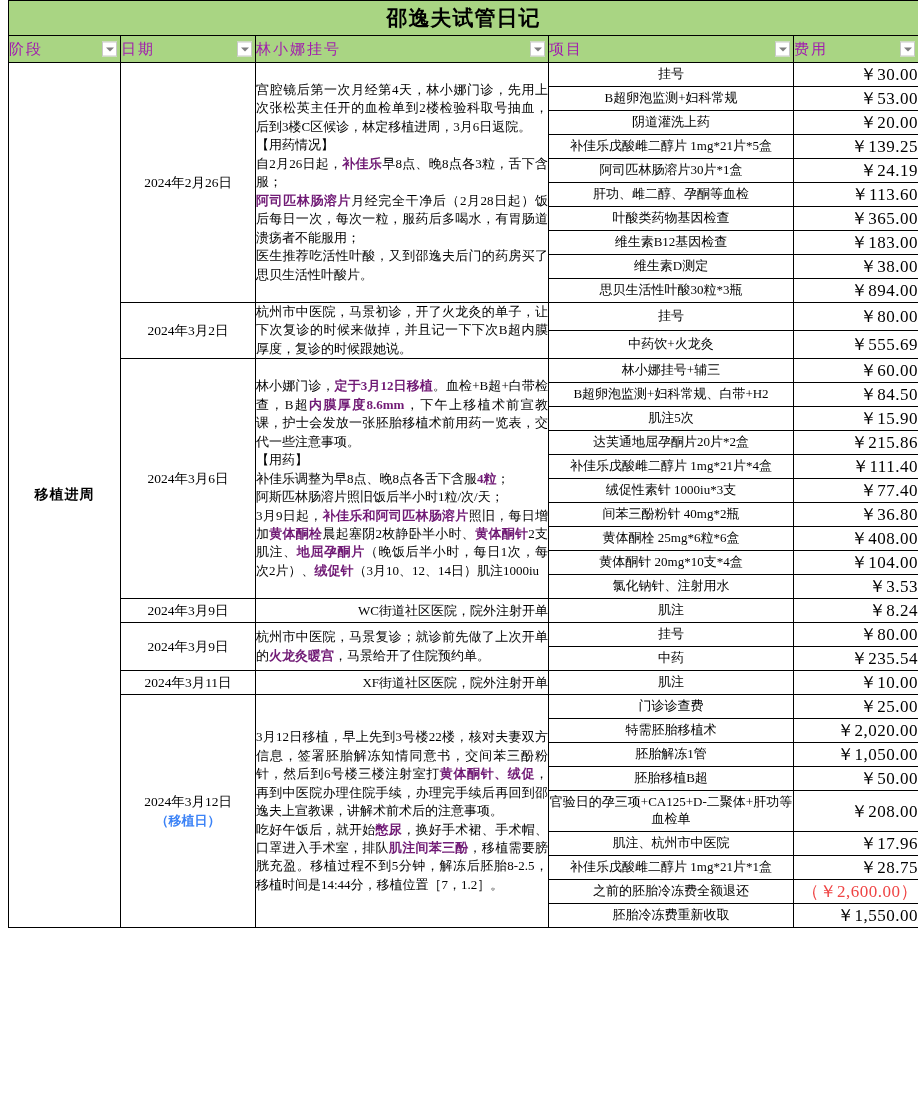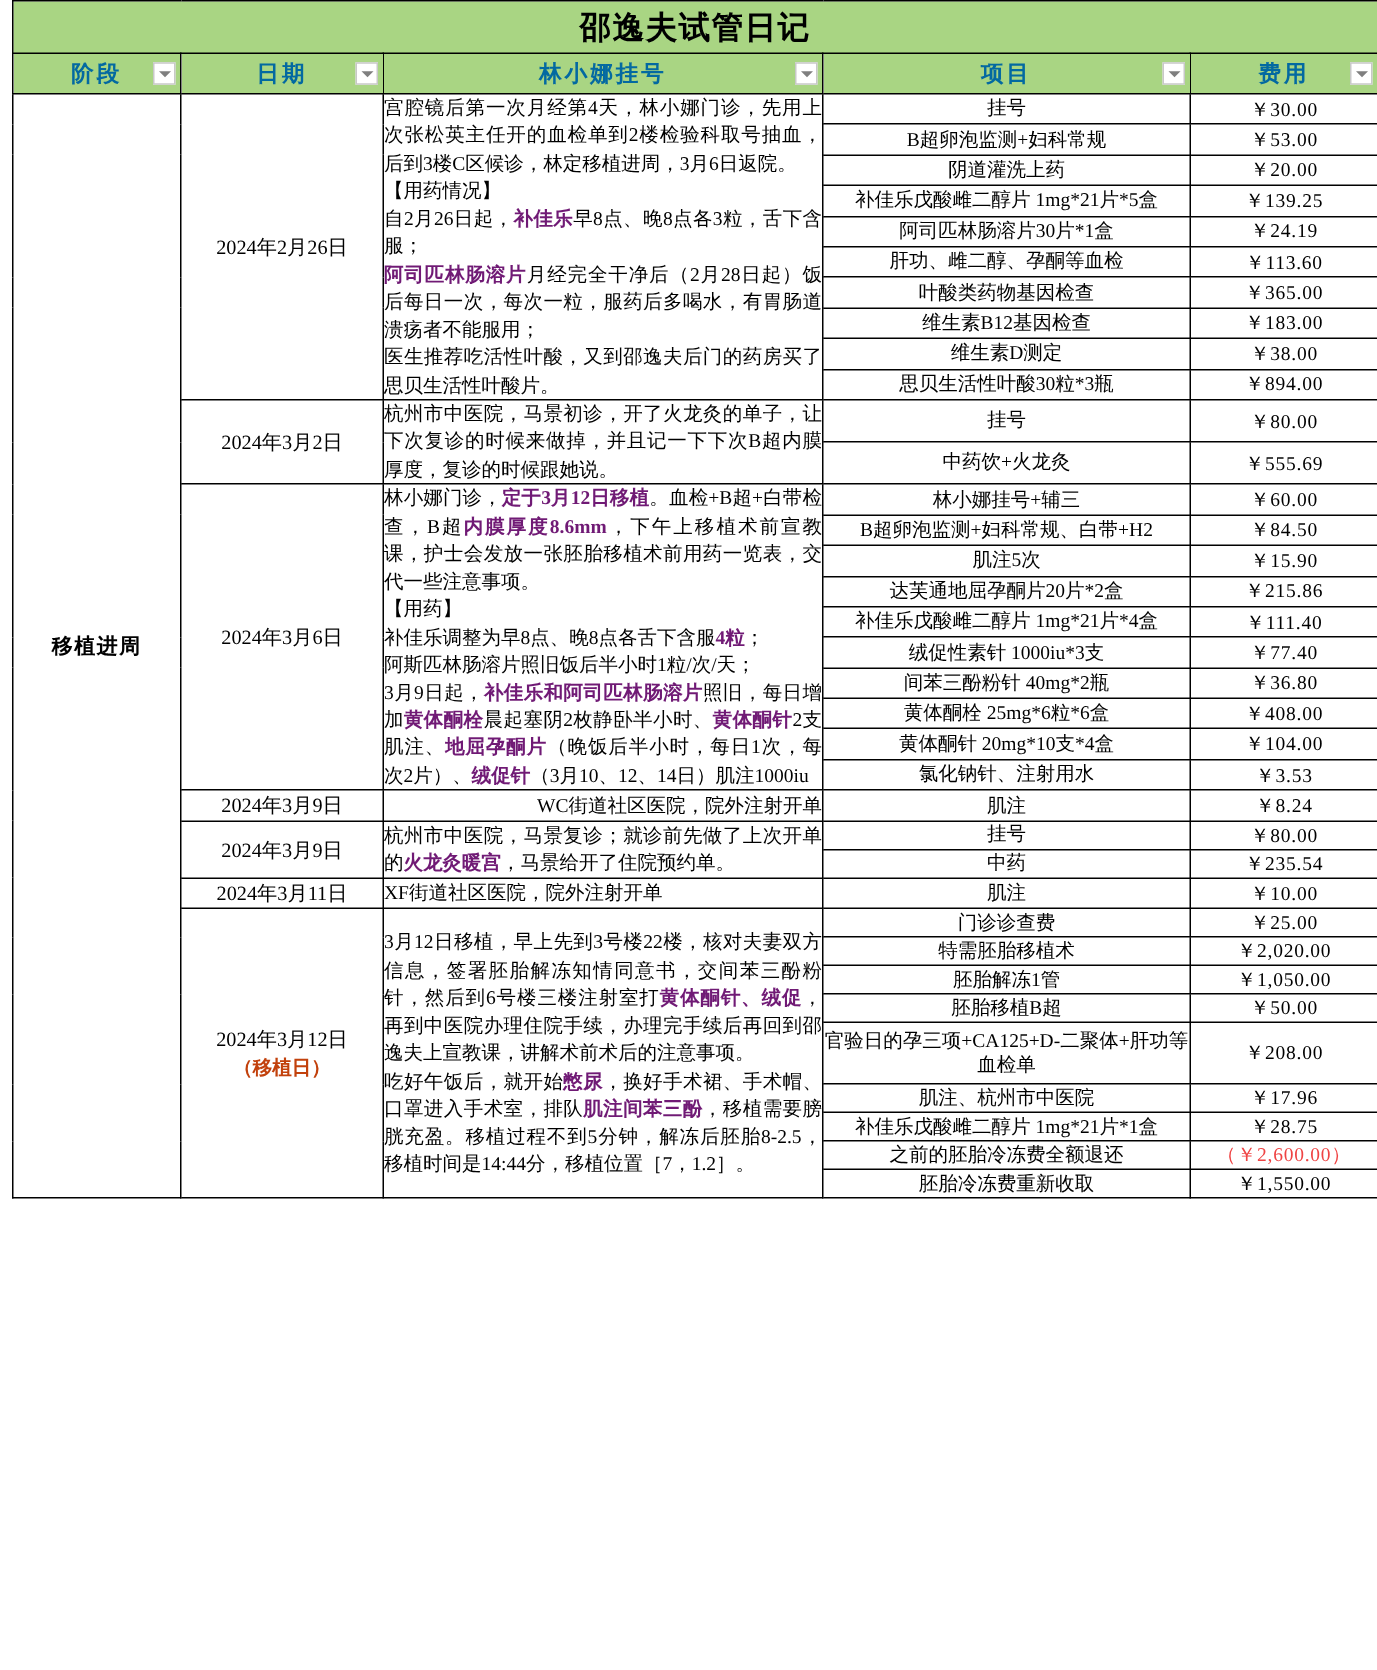--- a/index.html
+++ b/index.html
@@ -39,26 +39,26 @@
     text-align: center;
     font-weight: bold;
     font-size: 21px;
     height: 34px;
     letter-spacing: 1px;
     color: #000;
   }
   
   .hdr {
     background: #a9d583 !important;
-    text-align: center;
-    font-weight: bold;
+    text-align: left;
+    font-weight: normal;
     font-size: 15px;
     height: 26px;
     position: relative;
-    color: #0369a1;
+    color: #a21caf;
   }
   .hdr .lbl { letter-spacing: 2px; }
   .filter-btn {
     position: absolute;
     right: 3px;
     top: 50%;
     transform: translateY(-50%);
     width: 15px;
     height: 15px;
     background: #ffffff;
@@ -85,41 +85,41 @@
     margin-left: 32px;
   }
   .date-cell {
     text-align: center;
     font-size: 13.5px;
     vertical-align: middle;
     line-height: 1.45;
   }
   .date-cell .sub {
     display: block;
-    color: #c2410c;
+    color: #3b82f6;
     font-weight: bold;
     font-size: 13px;
   }
   .desc-cell {
     font-size: 13px;
     line-height: 1.42;
     padding: 3px 4px 3px 5px;
     text-align: justify;
     vertical-align: middle;
     word-break: break-all;
   }
   .item-cell {
     text-align: center;
     font-size: 13px;
     padding: 1px 3px;
     line-height: 1.3;
   }
   .fee-cell {
-    text-align: center;
-    font-size: 13px;
+    text-align: right;
+    font-size: 17px;
     padding: 1px 3px;
     letter-spacing: 0.5px;
   }
   .fee-cell.neg { color: #ef4444; }
   .red { color: #701a75; font-weight: bold; }
 </style>
 </head>
 <body>
 
 <div id="sheet">
@@ -258,21 +258,21 @@
           <td class="desc-cell" rowspan="2"><span>杭州市中医院，马景复诊；就诊前先做了上次开单的</span><span class="red">火龙灸暖宫</span><span>，马景给开了住院预约单。</span></td>
           <td class="item-cell">挂号</td>
           <td class="fee-cell">￥80.00</td>
         </tr>
         <tr>
           <td class="item-cell">中药</td>
           <td class="fee-cell">￥235.54</td>
         </tr>
         <tr>
           <td class="date-cell" rowspan="1"><span>2024年3月11日</span></td>
-          <td class="desc-cell" rowspan="1" style="text-align: left;"><span>XF街道社区医院，院外注射开单</span></td>
+          <td class="desc-cell" rowspan="1" style="text-align: right;"><span>XF街道社区医院，院外注射开单</span></td>
           <td class="item-cell">肌注</td>
           <td class="fee-cell">￥10.00</td>
         </tr>
         <tr>
           <td class="date-cell" rowspan="9"><span>2024年3月12日</span><span class="sub">（移植日）</span></td>
           <td class="desc-cell" rowspan="9"><span>3月12日移植，早上先到3号楼22楼，核对夫妻双方信息，签署胚胎解冻知情同意书，交间苯三酚粉针，然后到6号楼三楼注射室打</span><span class="red">黄体酮针、绒促</span><span>，再到中医院办理住院手续，办理完手续后再回到邵逸夫上宣教课，讲解术前术后的注意事项。</span><br><span>吃好午饭后，就开始</span><span class="red">憋尿</span><span>，换好手术裙、手术帽、口罩进入手术室，排队</span><span class="red">肌注间苯三酚</span><span>，移植需要膀胱充盈。移植过程不到5分钟，解冻后胚胎8-2.5，移植时间是14:44分，移植位置［7，1.2］。</span></td>
           <td class="item-cell">门诊诊查费</td>
           <td class="fee-cell">￥25.00</td>
         </tr>
         <tr>

